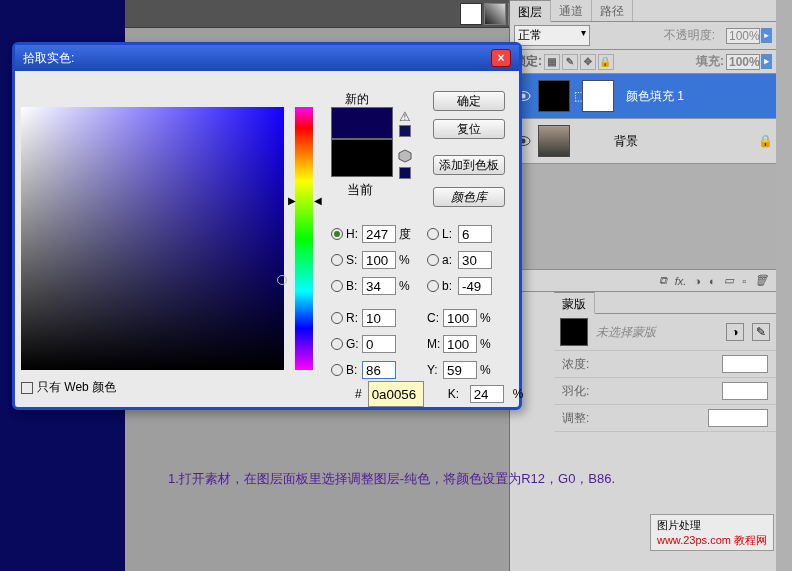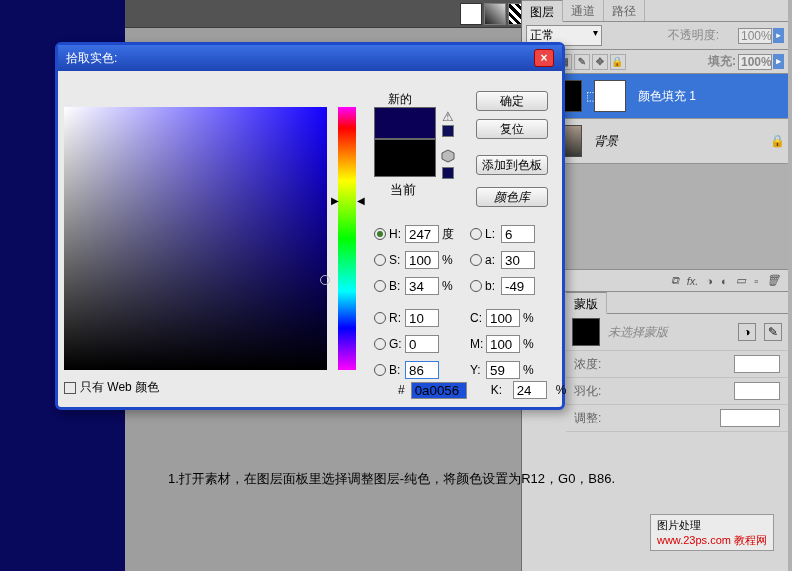--- a/index.html
+++ b/index.html
@@ -5,27 +5,27 @@
     * { margin: 0; padding: 0; box-sizing: border-box; font-family: "Microsoft YaHei", SimSun, Arial, sans-serif; }
     body { background: #b1b1b1; width: 792px; height: 571px; overflow: hidden; position: relative; font-size: 12px; }
     
     .canvas-area { position: absolute; left: 0; top: 0; width: 525px; height: 571px; background: #9e9e9e; }
     .swatch-bar { position: absolute; left: 0; top: 0; width: 125px; height: 571px; background: #08085c; }
     .topband { position: absolute; left: 125px; top: 0; width: 400px; height: 28px; background: #535353; border-bottom: 1px solid #3a3a3a; }
     .icon-row { position: absolute; left: 335px; top: 3px; display: flex; gap: 2px; }
     .tool-sq { width: 22px; height: 22px; background: linear-gradient(#eee,#c8c8c8); border: 1px solid #7a7a7a; }
     .tool-sq.fg { background: #fff; border:1px solid #333; position:relative; }
     
-    .panels { position: absolute; right: 4px; top: 0; width: 267px; height: 571px; background: #d6d6d6; border-left: 1px solid #6f6f6f; }
+    .panels { position: absolute; right: 16px; top: 0; width: 267px; height: 571px; background: #d6d6d6; border-left: 1px solid #6f6f6f; }
     
     .panel-tabs { display: flex; background: #d6d6d6; border-bottom: 1px solid #8e8e8e; height: 22px; }
     .tab { padding: 3px 8px 0 8px; color: #666; border-right:1px solid #b0b0b0; cursor:default;}
     .tab.active { background: #d6d6d6; color: #000; border-top:1px solid #8e8e8e; border-bottom:1px solid #d6d6d6; margin-bottom:-1px;}
     
-    .panel-toolbar { background:#d6d6d6; padding:3px 4px; display:flex; align-items:center; gap:19px; border-bottom:1px solid #8e8e8e;}
+    .panel-toolbar { background:#d6d6d6; padding:3px 4px; display:flex; align-items:center; gap:11px; border-bottom:1px solid #8e8e8e;}
     .dropdown { border:1px solid #8e8e8e; background:#eee; padding:1px 16px 1px 3px; position:relative; }
     .dropdown::after { content:'▾'; position:absolute; right:3px; top:1px; font-size:10px;}
     .pct-box { display:inline-flex; align-items:flex-start; }
     .pct-field { width:34px; border:1px solid #8e8e8e; background:#e8e8e8; padding:0 2px; text-align:right; color:#888;}
     .mini-arrow { display:inline-block; width:11px; height:15px; background:#5b8dd6; margin-left:1px; text-align:center; color:#fff; font-size:9px; line-height:15px;}
     
     .lock-row { background:#d6d6d6; padding:3px 4px; display:flex; align-items:center; gap:2px; border-bottom:1px solid #8e8e8e; color:#666;font-weight:bold;}
     .lock-icon { width:16px; height:16px; border:1px solid #aaa; display:flex; align-items:center; justify-content:center; font-size:10px; }
     
     .layers { background:#b0b0b0; height:195px; overflow-y:auto;}
@@ -44,24 +44,24 @@
     .masks-panel { border-top:1px solid #8e8e8e;padding-left:44px;}
     .mask-row { display:flex; align-items:center; padding:4px 6px; gap:8px; border-bottom:1px solid #c2c2c2;}
     .mask-thumb { width:28px; height:28px; background:#000; border:1px solid #555;}
     .slider-row { display:flex; align-items:center; padding:4px 8px; gap:6px; border-bottom:1px solid #c2c2c2; color:#666;}
     .slider-row .field { width:46px; height:18px; border:1px solid #8e8e8e; background:#fff; margin-left:auto;}
     
     .watermark { position:absolute; right:18px; bottom:20px; border:1px solid #999; background:#ebebeb; padding:3px 6px; font-size:11px; line-height:1.3; }
     .watermark .line2 { color:#000; }
     .watermark .line2 span { color:#d80000; }
     
-    .caption { position:absolute; left:168px; top:470px; color:#000000; font-size:13px;}
-    
-    
-    .dialog { position:absolute; left:12px; top:42px; width:510px; height:368px; background:#eaeaea; border:3px solid #1e49c9; border-radius:6px; box-shadow:4px 4px 10px rgba(0,0,0,0.3);margin-left:43px;}
+    .caption { position:absolute; left:168px; top:470px; color:#4c1d95; font-size:13px;}
+    
+    
+    .dialog { position:absolute; left:12px; top:42px; width:510px; height:368px; background:#eaeaea; border:3px solid #1e49c9; border-radius:6px; box-shadow:4px 4px 10px rgba(0,0,0,0.3);}
     .dlg-title { height:26px; background:linear-gradient(#3a6fe3,#1d45b5); color:#fff; padding:4px 8px; display:flex; align-items:center;}
     .dlg-close { margin-left:auto; width:20px; height:18px; background:#e44; border:1px solid #900; border-radius:3px; color:#fff; text-align:center; line-height:16px; font-weight:bold; cursor:pointer;}
     .dlg-body { padding:10px 8px 6px 8px; position:relative; height:339px;}
     
     .sv-box { position:absolute; left:6px; top:36px; width:263px; height:263px; 
       background: linear-gradient(to top, #000, rgba(0,0,0,0)), linear-gradient(to right,#fff,#1400ff);}
     .hue-bar { position:absolute; left:280px; top:36px; width:18px; height:263px;
       background: linear-gradient(to bottom,#f0f,#f00 8%,#ff0 28%,#0f0 50%,#0ff 70%,#00f 84%,#f0f 100%);}
     .hue-cursor { position:absolute; left:273px; top:124px; font-size:10px; color:#000; }
     .hue-cursor.r { left:299px; }
@@ -80,21 +80,21 @@
     .fields { position:absolute; left:316px; top:150px; font-size:12px;}
     .frow { display:flex; align-items:center; height:26px; }
     .radio { width:12px; height:12px; border:1px solid #555; border-radius:50%; margin-right:3px; display:inline-flex; align-items:center; justify-content:center;}
     .radio.on::after { content:''; width:6px; height:6px; background:#3b7d28; border-radius:50%;}
     .flabel { width:16px; }
     .finput { width:34px; height:18px; border:1px solid #888; background:#fff; text-align:left; padding:0 3px; margin-right:3px;}
     .funit { width:18px; }
     .col2 { margin-left:10px; display:flex; align-items:center;}
     
     .hex-row { position:absolute; left:340px; top:310px; display:flex; align-items:center; gap:6px;}
-    .hex-input { width:56px; height:17px; border:1px solid #888; background:#1d4ed8; padding:0 3px;}
+    .hex-input { width:56px; height:26px; border:1px solid #888; background:#fef9c3; padding:0 3px;}
     
     .webcb { position:absolute; left:6px; top:308px; display:flex; align-items:center; gap:4px;}
     .checkbox { width:12px; height:12px; border:1px solid #555; }
     
     .sv-cursor { position:absolute; width:10px; height:10px; border:1px solid #bbb; border-radius:50%; }
   </style>
 </head>
 <body>
 
 <div class="canvas-area">
@@ -150,21 +150,21 @@
       <div class="layer-name">颜色填充 1</div>
     </div>
     <div class="layer" style="background:#d6d6d6;">
       <div class="eye">
           <svg viewBox="0 0 16 10">
             <ellipse cx="8" cy="5" rx="7" ry="4.5" fill="none" stroke="#444" stroke-width="1"></ellipse>
             <circle cx="8" cy="5" r="2.5" fill="#444"></circle>
           </svg>
         </div>
       <div class="thumb bg"></div>
-      <div class="layer-name" style="font-style:italic;">背景</div>
+      <div class="layer-name" style="margin-left:32px;">背景</div>
       <div class="link-ic">🔒</div>
     </div>
   </div>
   <div class="panel-footer">
     <span>⧉</span>
     <span>fx.</span>
     <span>◑</span>
     <span>◐</span>
     <span>▭</span>
     <span>▫</span>

